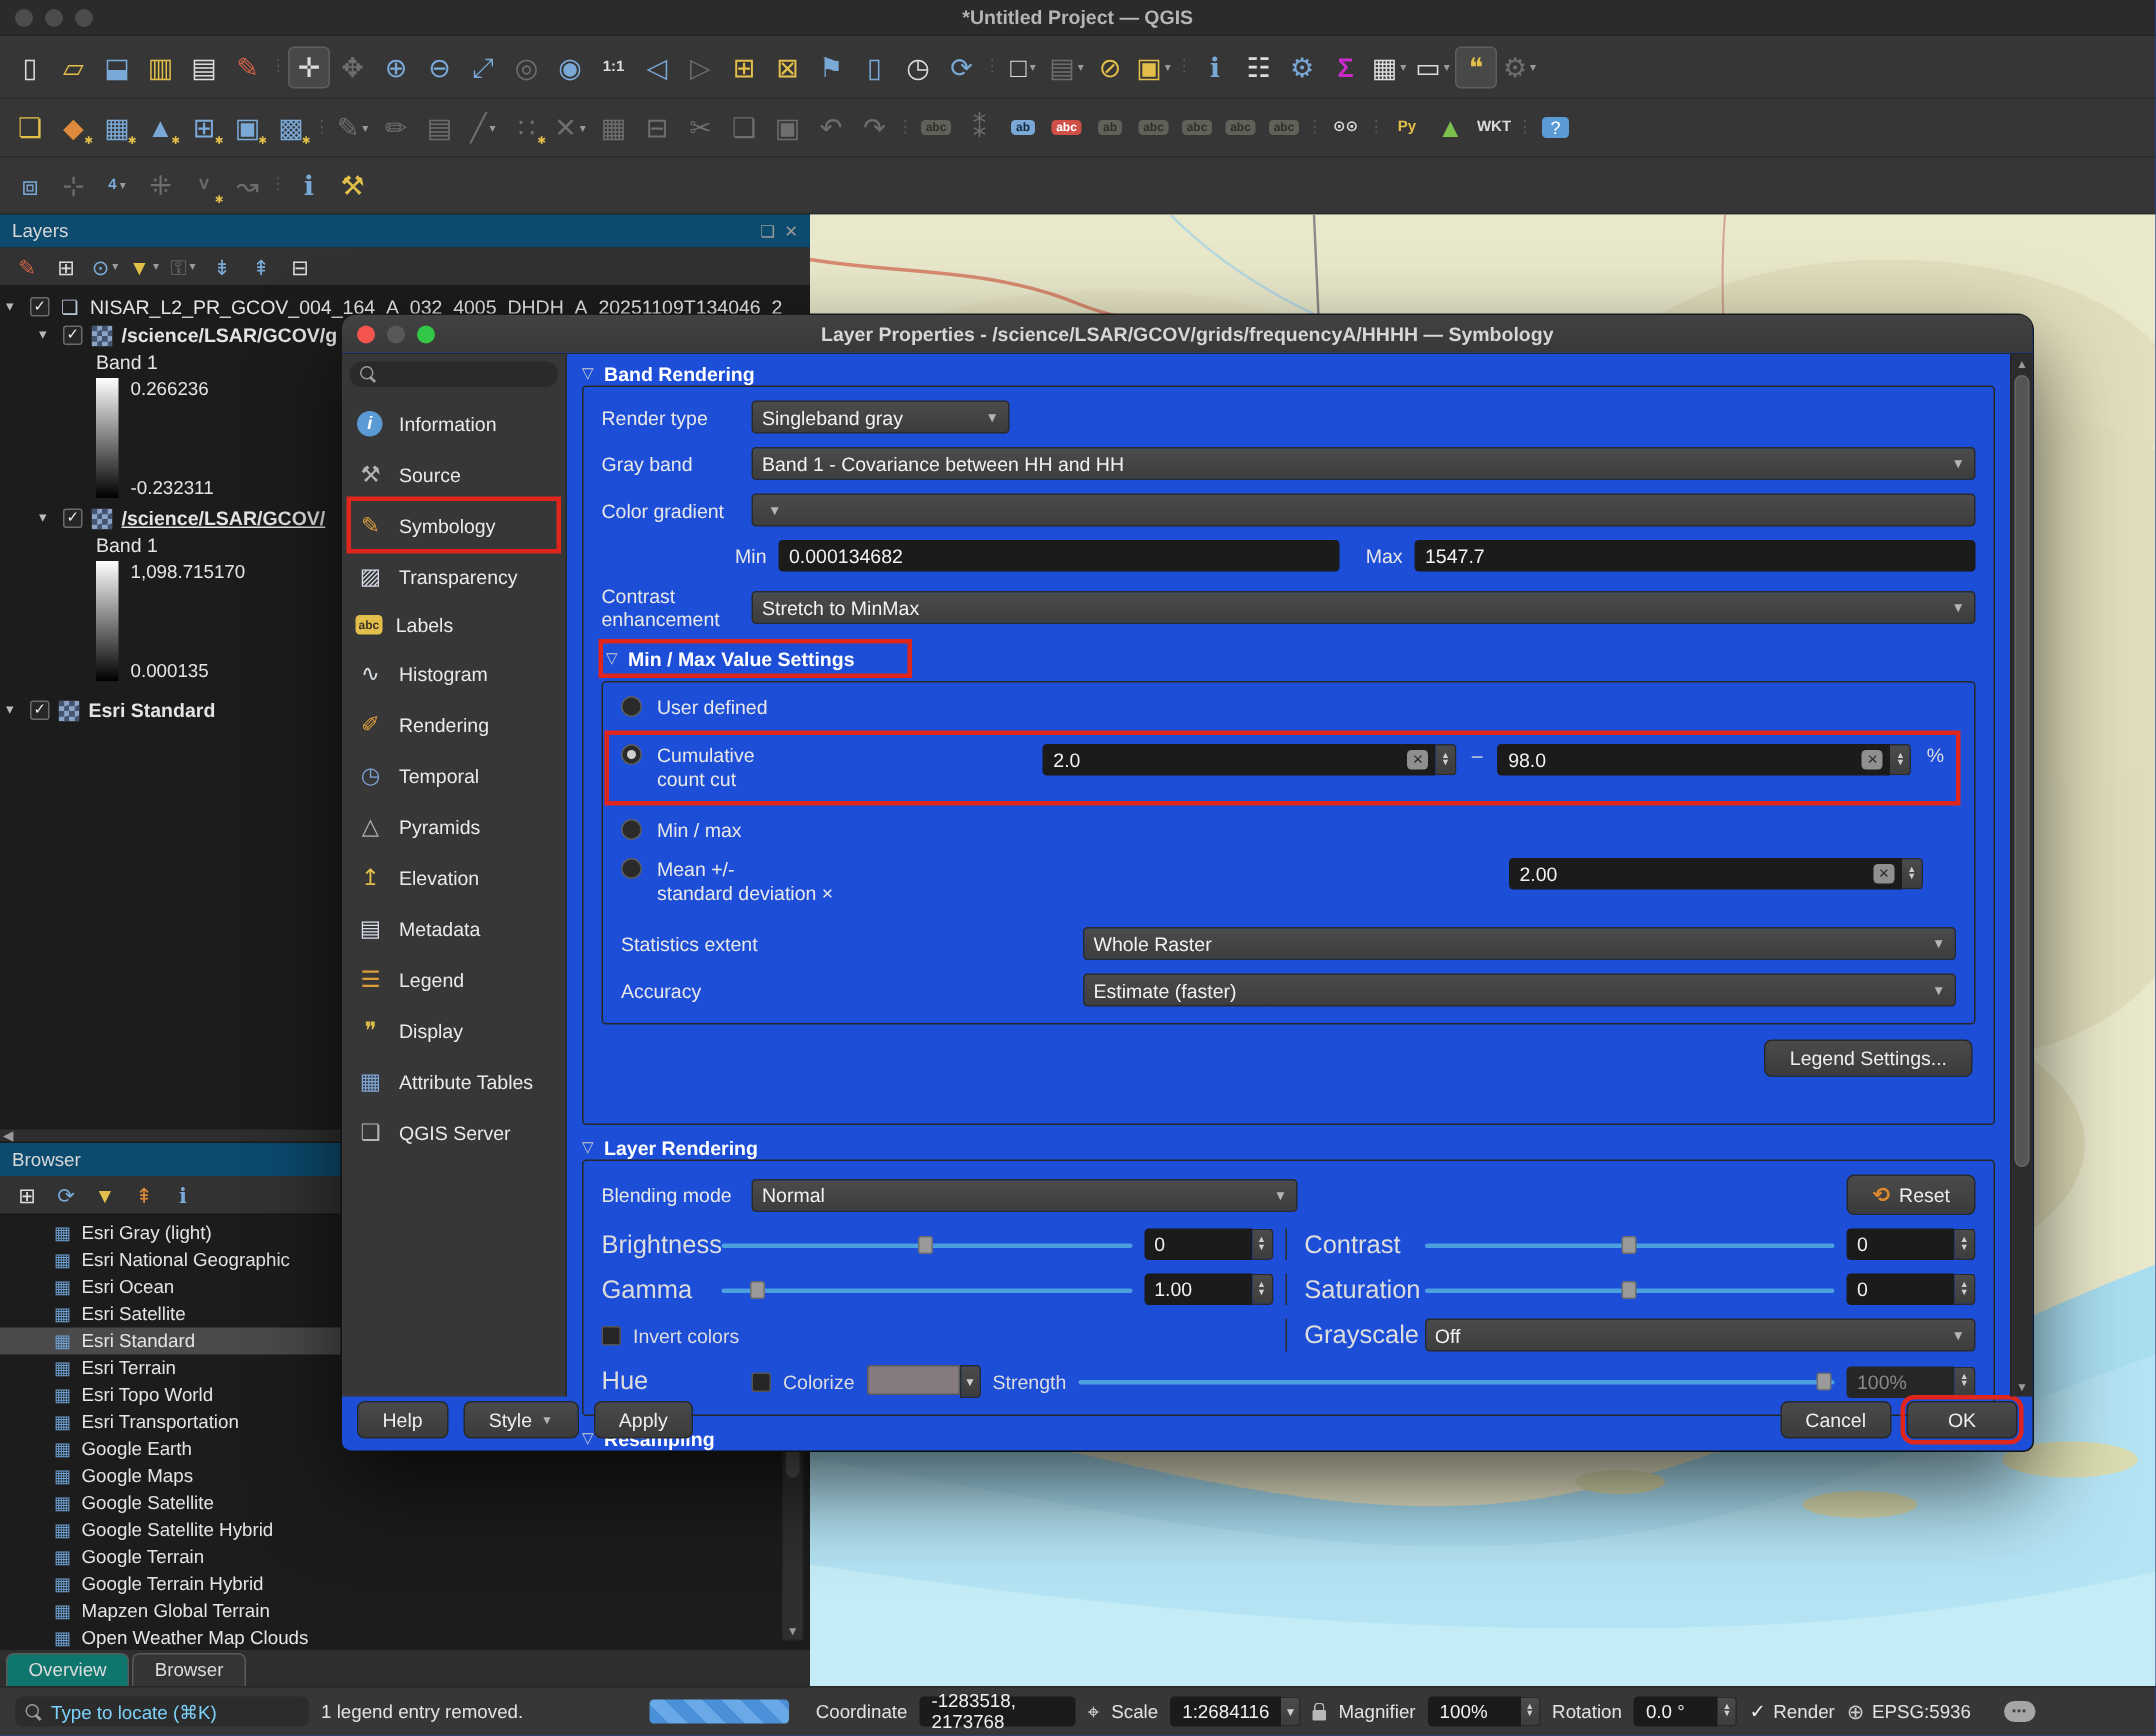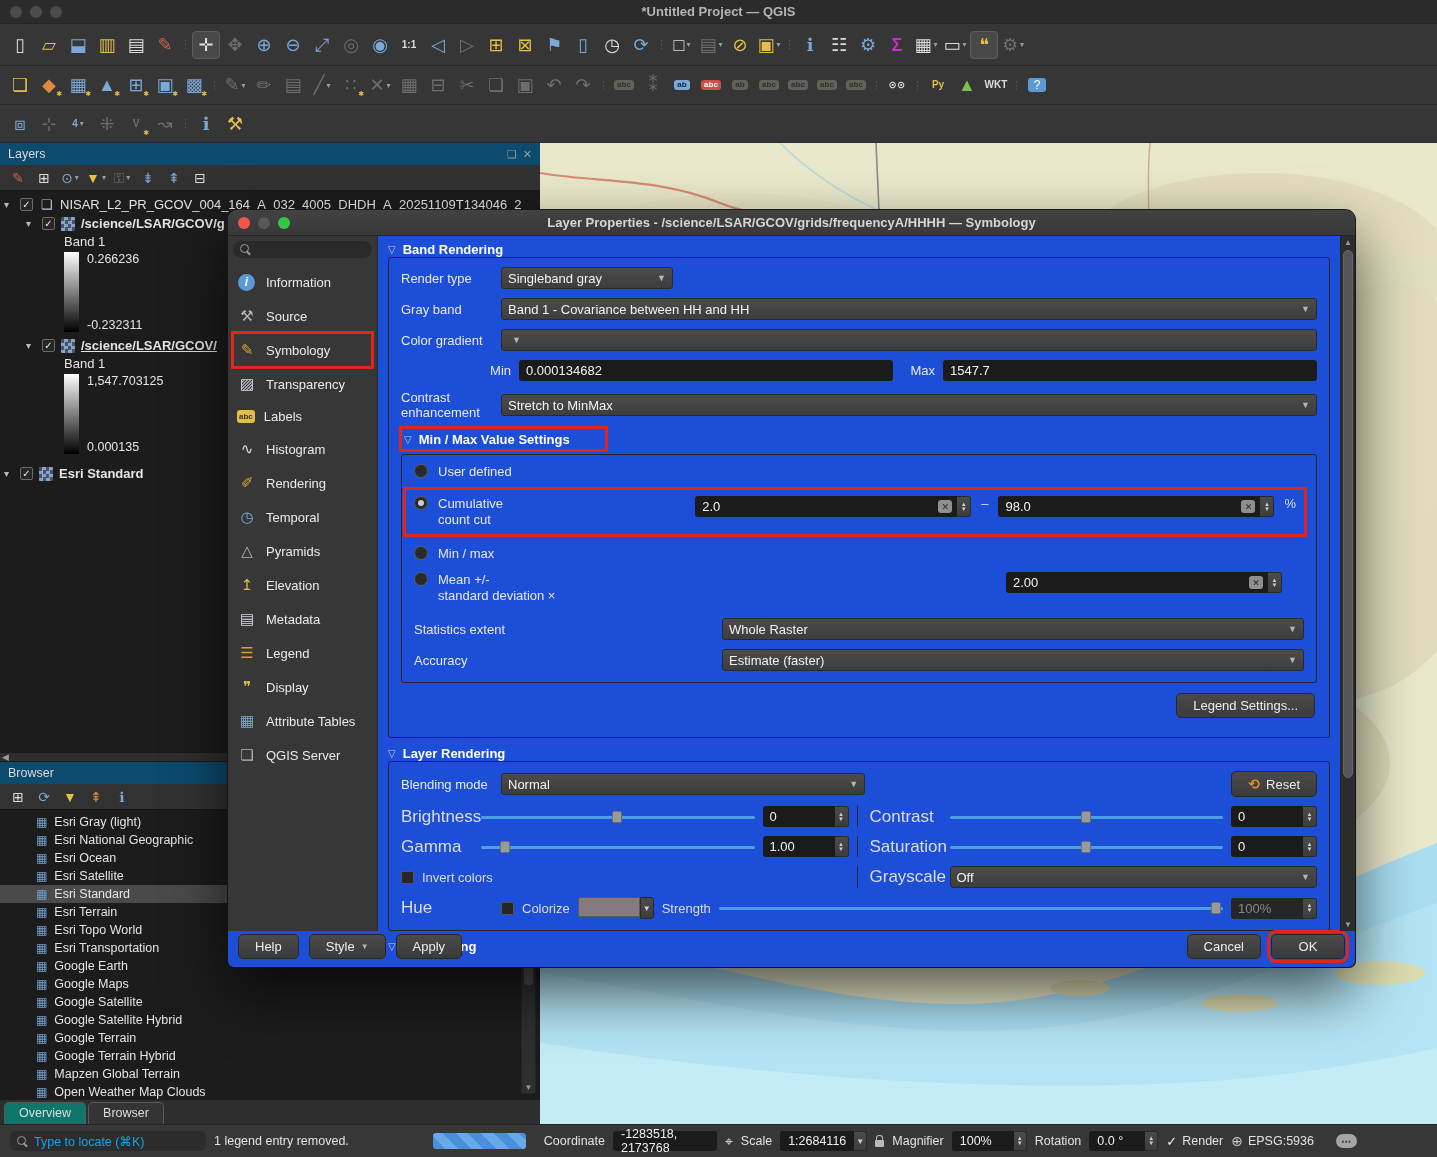--- a/index.html
+++ b/index.html
@@ -140,21 +140,21 @@
                 align-items:center; justify-content:center; color:#cfcfcf; font-size:6px; line-height:5px; }
   .radio { width:14px; height:14px; border-radius:50%; background:#2a2a2a; border:1px solid #5e5e5e;
            flex:none; position:relative; }
   .radio.on::after { content:""; position:absolute; inset:3px; border-radius:50%; background:#cfcfcf; }
   .rrow { display:flex; align-items:flex-start; gap:10px; margin-bottom:10px; }
   .rlabel { font-size:13px; color:#e8e8e8; line-height:16px; }
   .red-row { outline:3px solid #e0251c; outline-offset:0; padding:6px 8px; margin:2px 0 12px -8px; }
   .wide-label { width:300px; flex:none; }
   .btn { background:linear-gradient(#4a4a4a,#3b3b3b); border:1px solid #282828; border-radius:5px;
          color:#ededed; font-size:13px; padding:4px 16px; display:inline-flex; align-items:center; gap:6px; }
-  .legendrow { display:flex; justify-content:flex-end; margin:10px 2px 10px;align-items:flex-end; }
+  .legendrow { display:flex; justify-content:flex-end; margin:10px 2px 22px;align-items:flex-end; }
   .lr-row { display:flex; align-items:center; margin-bottom:9px; gap:8px; }
   .halfcell { flex:1; display:flex; align-items:center; gap:8px; min-width:0; }
   .halfcell.right { border-left:1px solid #2a2a2a; padding-left:12px; }
   .slabel { width:72px; flex:none; font-size:17px; }
   .slider { flex:1; height:14px; position:relative; min-width:0; }
   .slider::before { content:""; position:absolute; left:0; right:0; top:6px; height:3px; background:#4da0e0; border-radius:2px; }
   .slider .thumb { position:absolute; top:1px; width:10px; height:12px; background:#9a9a9a;
                    border:1px solid #6e6e6e; border-radius:2px; }
   .t48 { left:48%; } .t8 { left:7%; } .t97 { left:calc(100% - 12px); }
   .sspin { display:flex; flex:none; }
@@ -171,21 +171,21 @@
   .dlg-buttons { height:36px; display:flex; align-items:center; gap:10px; padding:0 10px 6px; }
   .ok-red { outline:3px solid #e0251c; outline-offset:1px; min-width:74px; justify-content:center; }
   .btn .ba { font-size:8px; color:#b5b5b5; }
   .reset-ic { color:#e08a2e; font-weight:bold; font-size:14px; }
 
   
   .statusbar { position:absolute; left:0; right:0; bottom:0; height:33px; background:#373737;
                border-top:1px solid #262626; display:flex; align-items:center; padding:0 10px;
                gap:8px; font-size:12.5px; color:#e2e2e2; }
   .locate { width:196px; height:20px; background:#2c2c2c; border-radius:5px; display:flex;
-            align-items:center; gap:6px; padding:0 7px; color:#0ea5e9; flex:none; }
+            align-items:center; gap:6px; padding:0 7px; color:#7dd3fc; flex:none; }
   .progress { width:93px; height:16px; border-radius:3px; margin-left:76px; flex:none;
               background:repeating-linear-gradient(45deg,#4a90d9 0 9px,#69a9e8 9px 18px); }
   .sbox { background:#1b1b1b; border-radius:3px; height:20px; display:flex; align-items:center;
           padding:0 8px; color:#efefef; flex:none; }
   .sspin2 { display:flex; flex:none; }
   .sspin2 .sbox { border-radius:3px 0 0 3px; }
   .sarr { width:13px; height:20px; background:linear-gradient(#4b4b4b,#3d3d3d); border:1px solid #2a2a2a;
           border-left:none; border-radius:0 3px 3px 0; display:flex; flex-direction:column; align-items:center;
           justify-content:center; color:#cfcfcf; font-size:6px; line-height:5px; }
   .lockic { width:9px; height:7px; background:#b9b9b9; border-radius:1px; position:relative; margin-top:5px; flex:none; }
@@ -534,21 +534,21 @@
       <div class="trow indent1">
         <span class="caret">▾</span>
         <span class="cb">✓</span>
         <span class="checker"></span>
         <span class="lsel">/science/LSAR/GCOV/</span>
       </div>
       <div class="bandlbl">Band 1</div>
       <div class="rampline">
         <div class="ramp"></div>
         <div class="rampvals">
-          <span>1,547.703125</span>
+          <span>1,098.715170</span>
           <span>0.000135</span>
         </div>
       </div>
       <div class="trow" style="margin-top:10px">
         <span class="caret">▾</span>
         <span class="cb">✓</span>
         <span class="checker"></span>
         <span style="font-weight:bold">Esri Standard</span>
       </div>
     </div>

